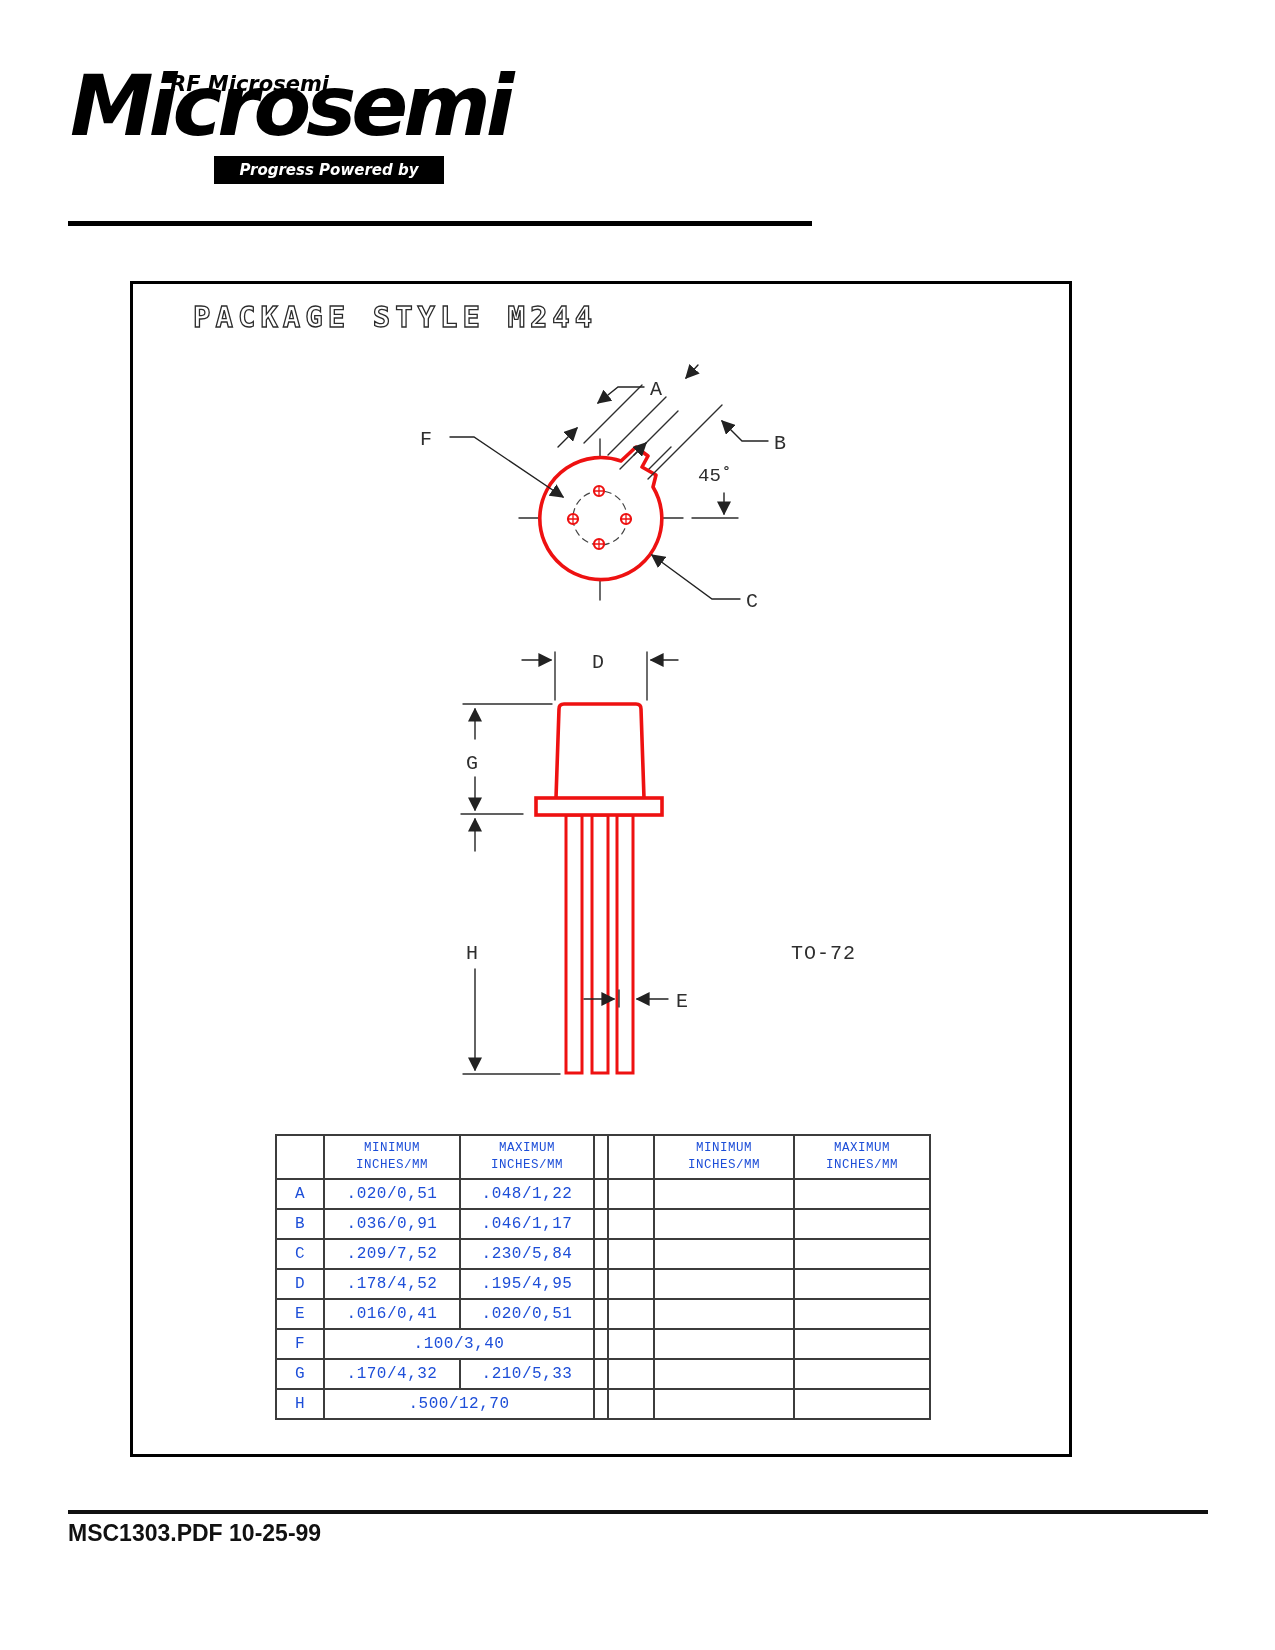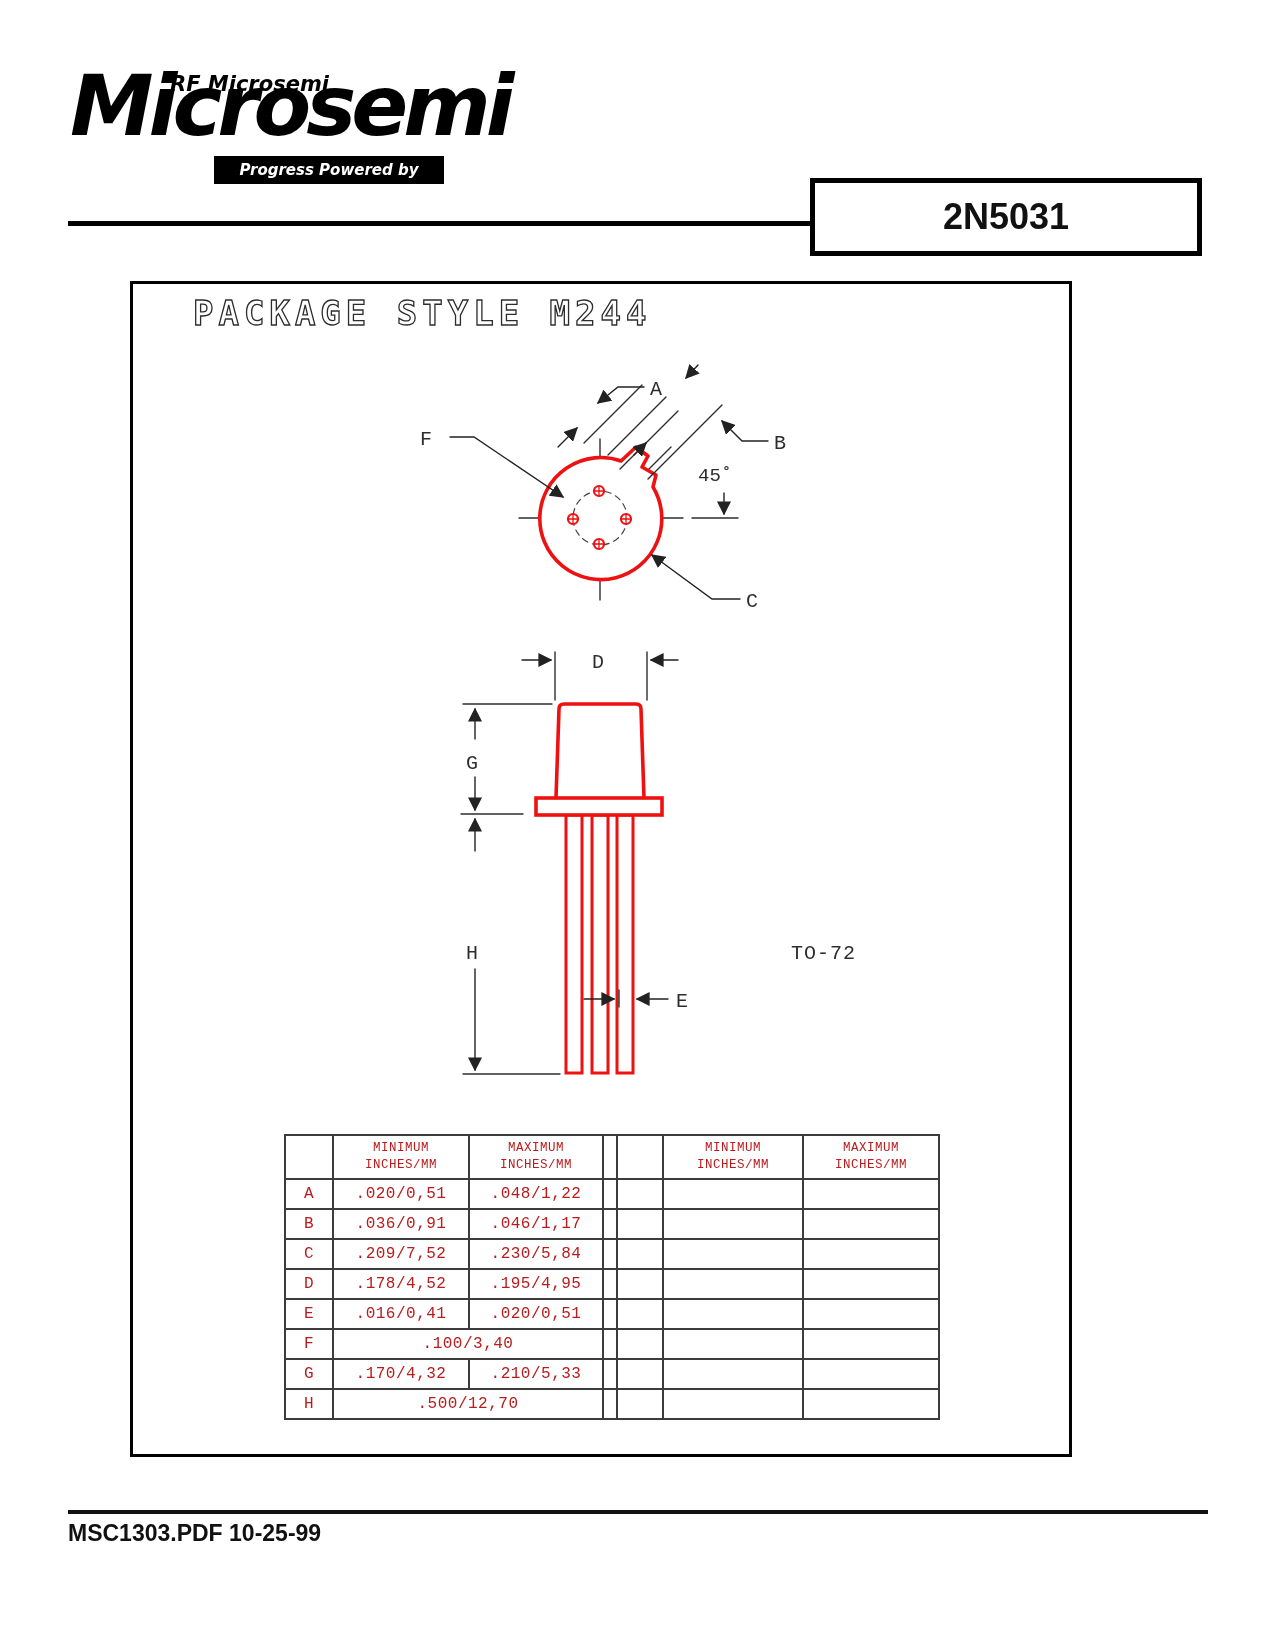--- a/index.html
+++ b/index.html
@@ -17,31 +17,31 @@
       background:#000;color:#fff;text-align:center;line-height:28px;
       font-family:"DejaVu Sans",sans-serif;font-style:italic;font-weight:bold;font-size:15px;}
   .top-rule{position:absolute;left:68px;top:221px;width:744px;height:5px;background:#000;}
   .part-box{position:absolute;left:810px;top:178px;width:382px;height:68px;
       border:5px solid #000;display:flex;align-items:center;justify-content:center;}
   .part-box span{font-family:"Liberation Sans",sans-serif;font-weight:bold;font-size:36px;color:#111;}
 
   
   .main-box{position:absolute;left:130px;top:281px;width:936px;height:1170px;
       border:3px solid #000;}
-  .pkg-title{position:absolute;left:193px;top:293px;
-      font-family:"DejaVu Sans Mono",monospace;font-weight:bold;font-size:34px;
+  .pkg-title{position:absolute;left:193px;top:300px;
+      font-family:"DejaVu Sans Mono",monospace;font-weight:bold;font-size:29px;
       letter-spacing:5px;color:#3b82f6;
       -webkit-text-stroke:1.3px #2c2c2c;-webkit-text-fill-color:#ffffff;}
   svg.drawing{position:absolute;left:130px;top:281px;}
   .cad-text{font-family:"Liberation Mono",monospace;fill:#2e2e2e;}
 
   
-  table.dims{position:absolute;left:284px;top:1134px;border-collapse:collapse;
+  table.dims{position:absolute;left:275px;top:1134px;border-collapse:collapse;
       table-layout:fixed;width:654px;
-      font-family:"Liberation Mono",monospace;color:#b91c1c;padding-left:20px;}
+      font-family:"Liberation Mono",monospace;color:#1d4ed8;padding-left:20px;}
   table.dims td,table.dims th{border:2px solid #3c3c3c;padding:0;margin:0;
       text-align:center;vertical-align:middle;font-weight:normal;overflow:hidden;}
   table.dims th{height:42px;font-size:12.5px;line-height:1.35;letter-spacing:0.5px;}
   table.dims td{height:28px;font-size:16px;letter-spacing:0.5px;}
   table.dims .c-dim{width:48px;}  table.dims .c-min{width:136px;}
   table.dims .c-max{width:134px;} table.dims .c-nar{width:14px;}
   table.dims .c-dim2{width:46px;} table.dims .c-min2{width:140px;}
   table.dims .c-max2{width:136px;}
 
   
@@ -51,23 +51,20 @@
 </style>
 </head>
 <body>
 
 <div class="page">
 
   <div class="brand-name">Microsemi</div>
   <div class="brand-top">RF Microsemi</div>
   <div class="brand-tagline">Progress Powered by Technology</div>
   <div class="top-rule"></div>
-  <div class="part-box">
-    <span>2N5031</span>
-  </div>
 
   <div class="main-box"></div>
   <div class="pkg-title">PACKAGE STYLE M244</div>
 
   <svg class="drawing" width="936" height="850" viewBox="130 284 936 850">
     <defs>
       <marker id="ah" viewBox="0 0 10 10" refX="9" refY="5" markerWidth="10" markerHeight="10" orient="auto-start-reverse">
           <path d="M0,0 L10,5 L0,10 z" fill="#222"></path>
         </marker>
     </defs>

